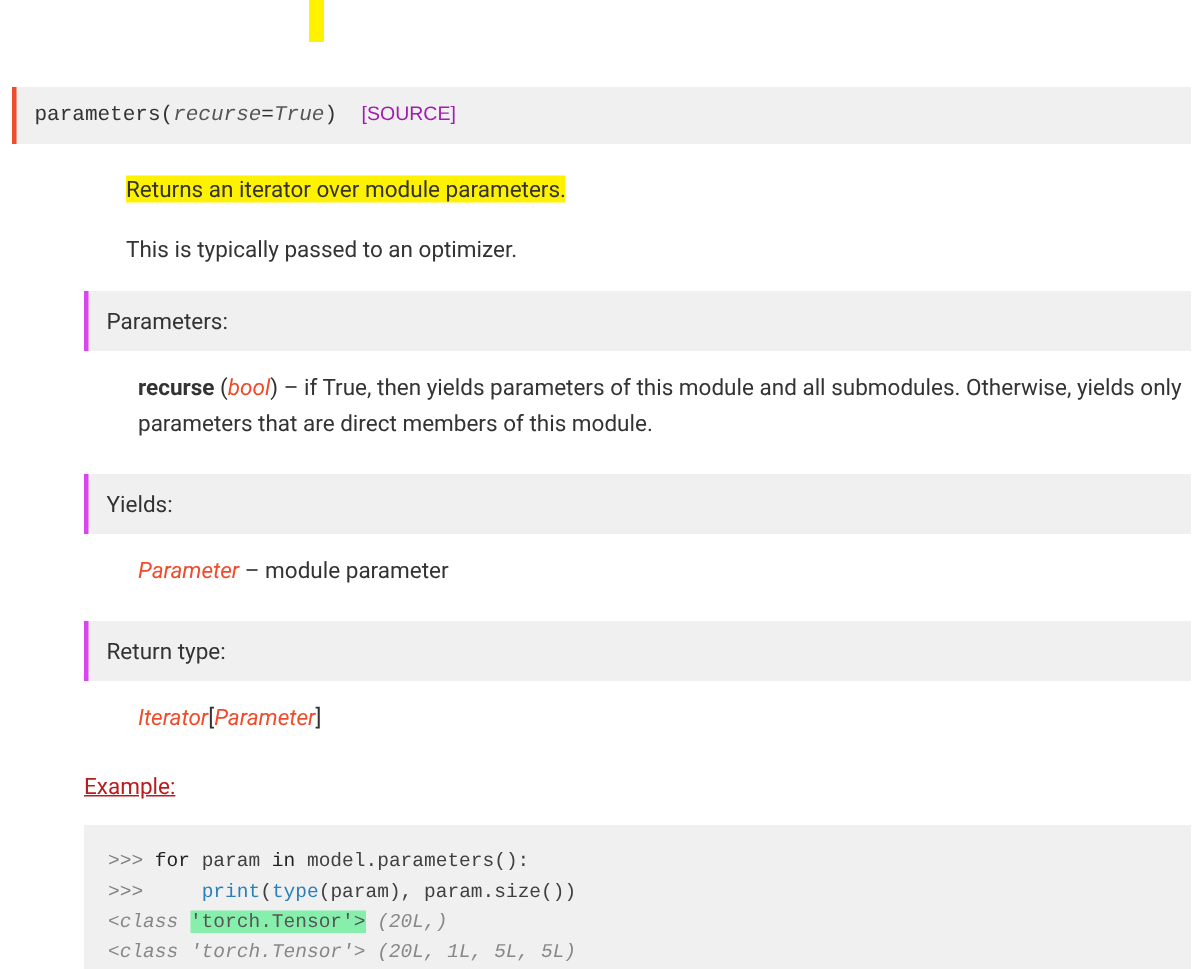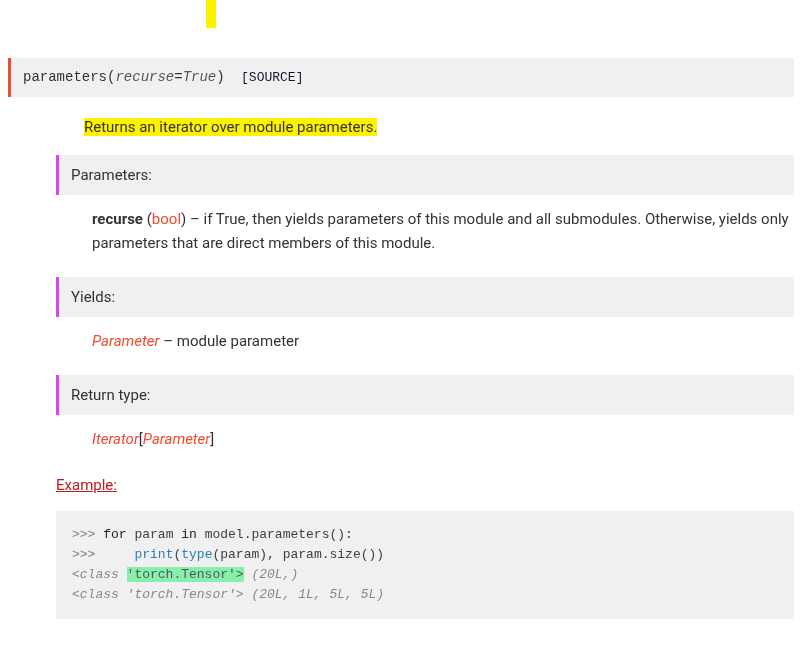--- a/index.html
+++ b/index.html
@@ -42,22 +42,22 @@
     }
     .sig-param {
       font-style: italic;
       color: #555;
     }
     .sig-default {
       font-style: italic;
       color: #555;
     }
     .source-link {
-      color: #0f172a;
-      font-family: Liberation Mono, monospace;
+      color: #a21caf;
+      font-family: Liberation Sans, sans-serif;
       font-size: 13px;
       margin-left: 8px;
       cursor: pointer;
       text-decoration: none;
     }
     .doc-body {
       margin-left: 48px;
     }
     .highlighted-line {
       display: inline;
@@ -80,20 +80,21 @@
     .field-body {
       margin-left: 36px;
       margin-bottom: 22px;
       color: #333;
     }
     .param-name {
       font-weight: bold;
       color: #333;
     }
     .param-type {
+      font-style: italic;
       color: #ee4c2c;
     }
     .type-link {
       font-style: italic;
       color: #ee4c2c;
     }
     .bracket {
       color: #333;
     }
     .example-label {
@@ -142,20 +143,21 @@
 
   <div class="signature-block">
     <span class="sig-name">parameters</span><span class="sig-paren">(</span><span class="sig-param">recurse</span><span class="sig-paren">=</span><span class="sig-default">True</span><span class="sig-paren">)</span>
     <a class="source-link">[SOURCE]</a>
   </div>
 
   <div class="doc-body">
 
     <p class="para"><span class="highlighted-line">Returns an iterator over module parameters.</span></p>
 
+    <p class="para">This is typically passed to an optimizer.</p>
 
     <div class="field-header">Parameters:</div>
     <div class="field-body">
       <span class="param-name">recurse</span><span> (</span><a class="param-type">bool</a><span>)</span><span> – if True, then yields parameters of this module and all submodules. Otherwise, yields only parameters that are direct members of this module.</span>
     </div>
 
     <div class="field-header">Yields:</div>
     <div class="field-body">
       <span class="type-link">Parameter</span><span> – module parameter</span>
     </div>

